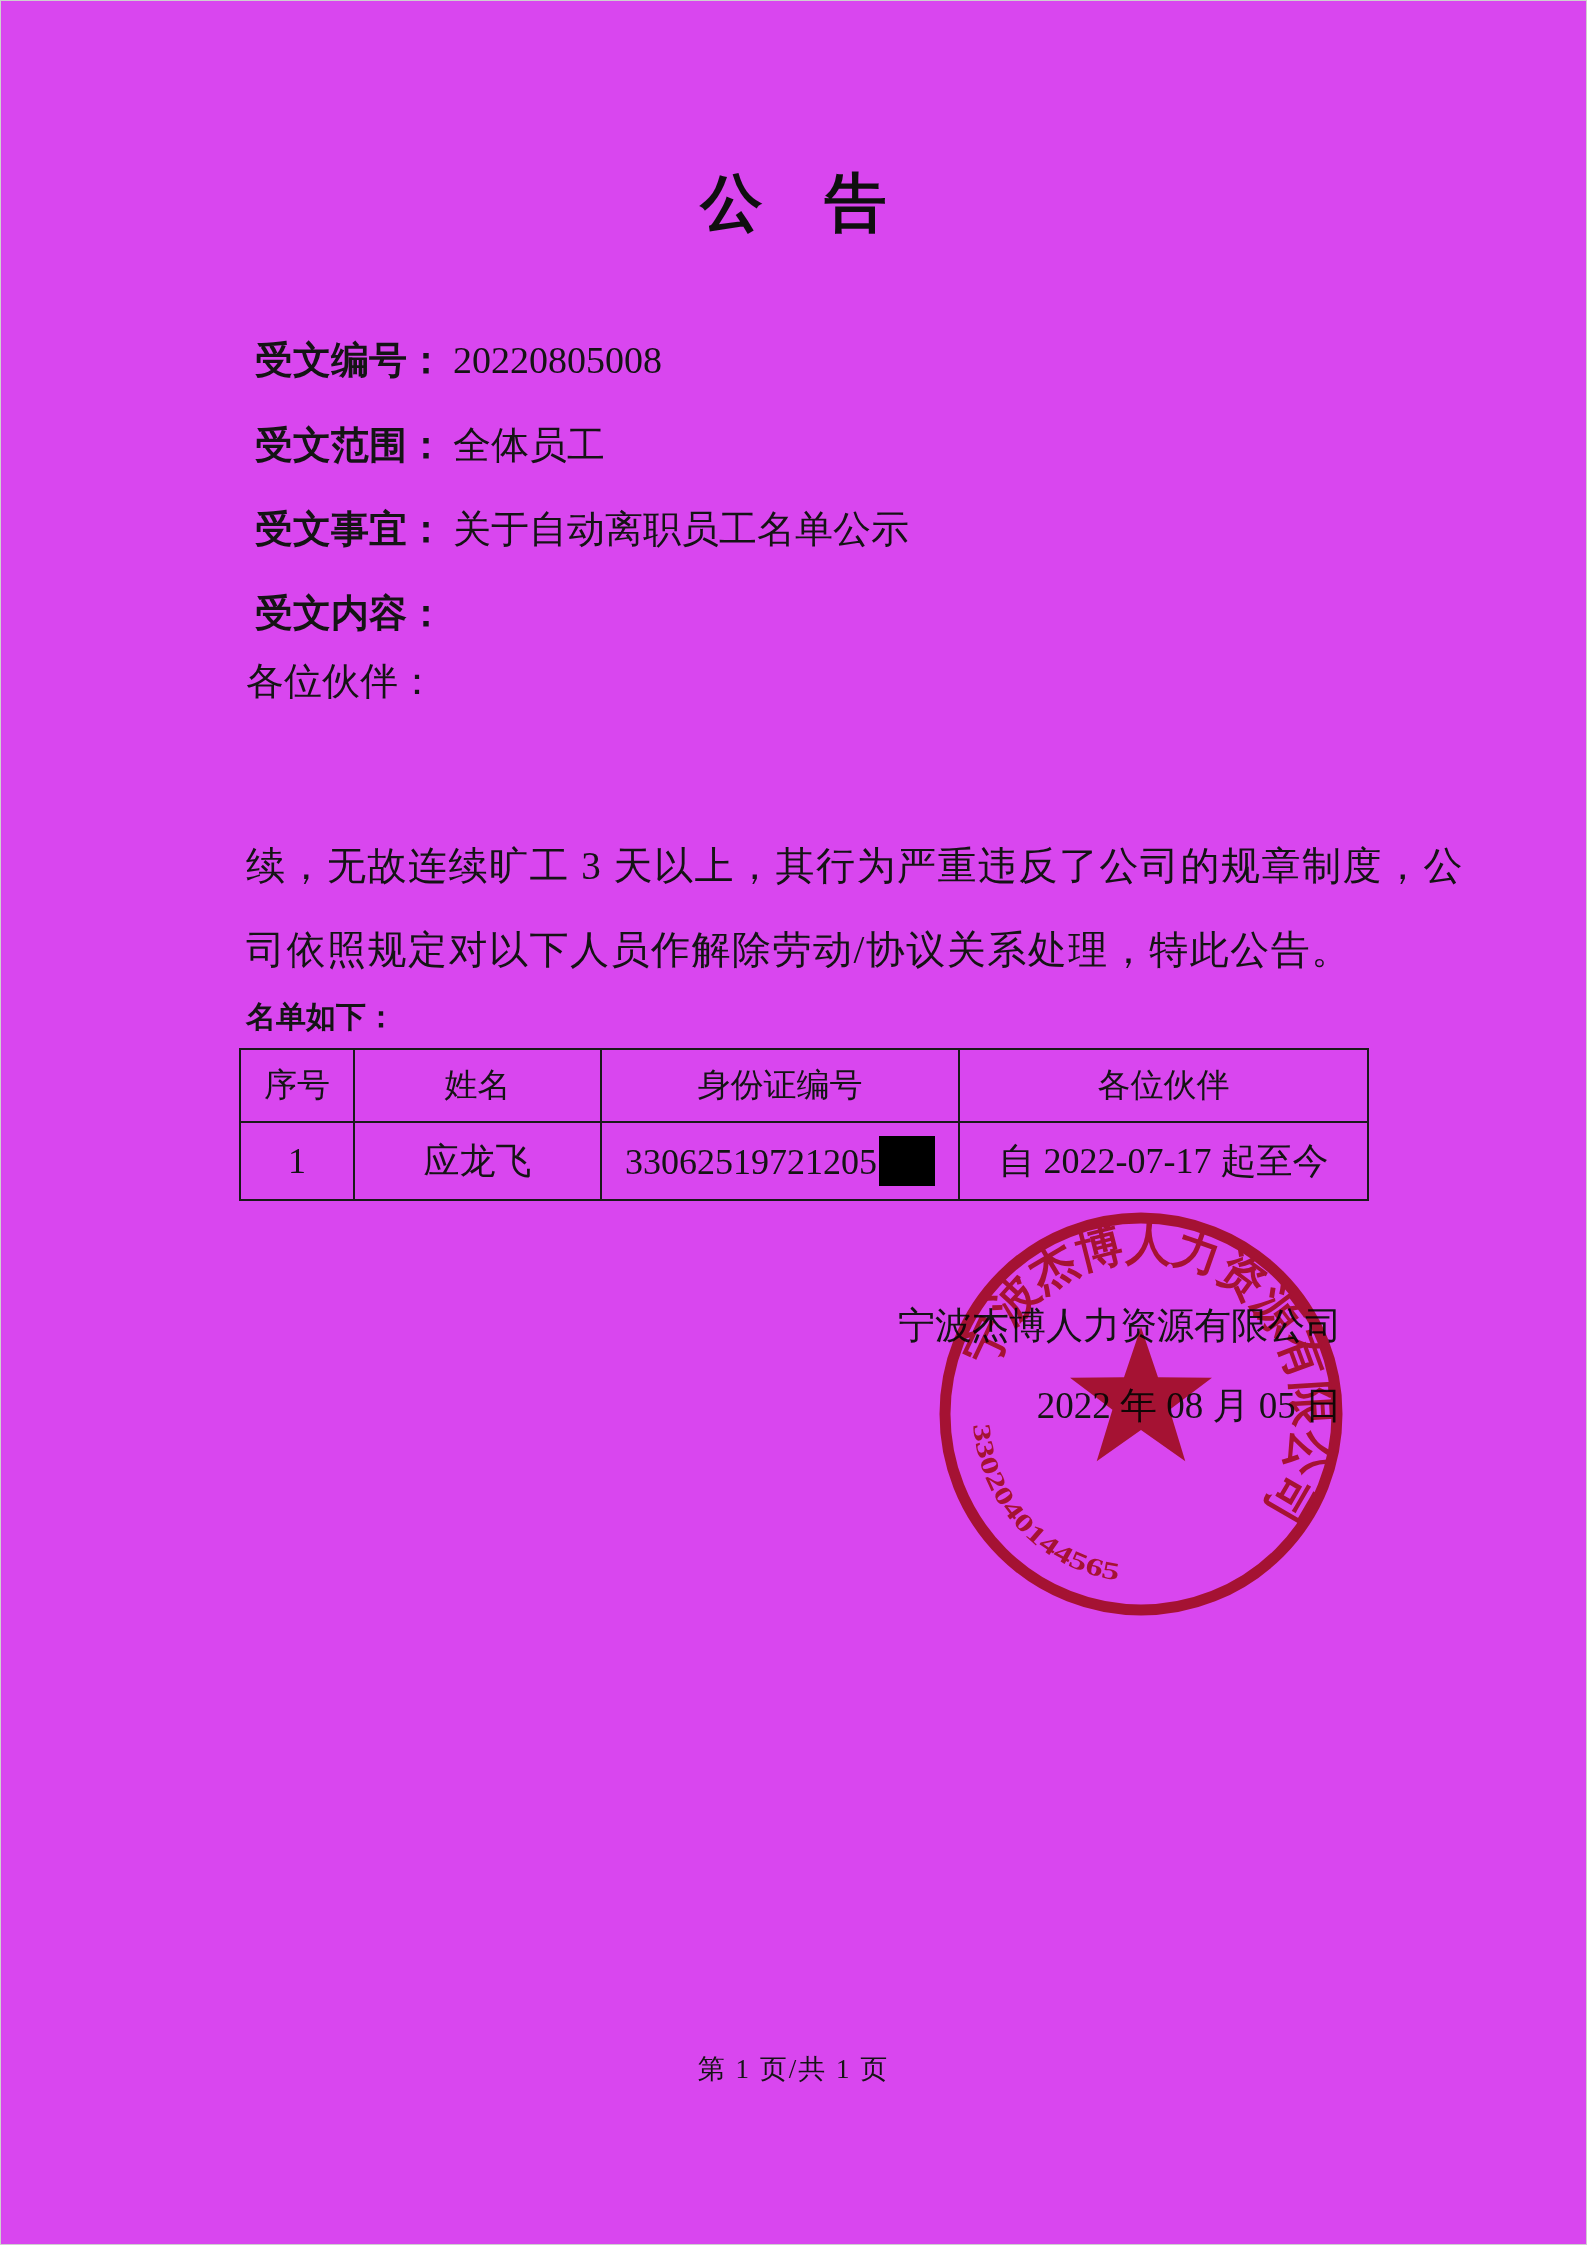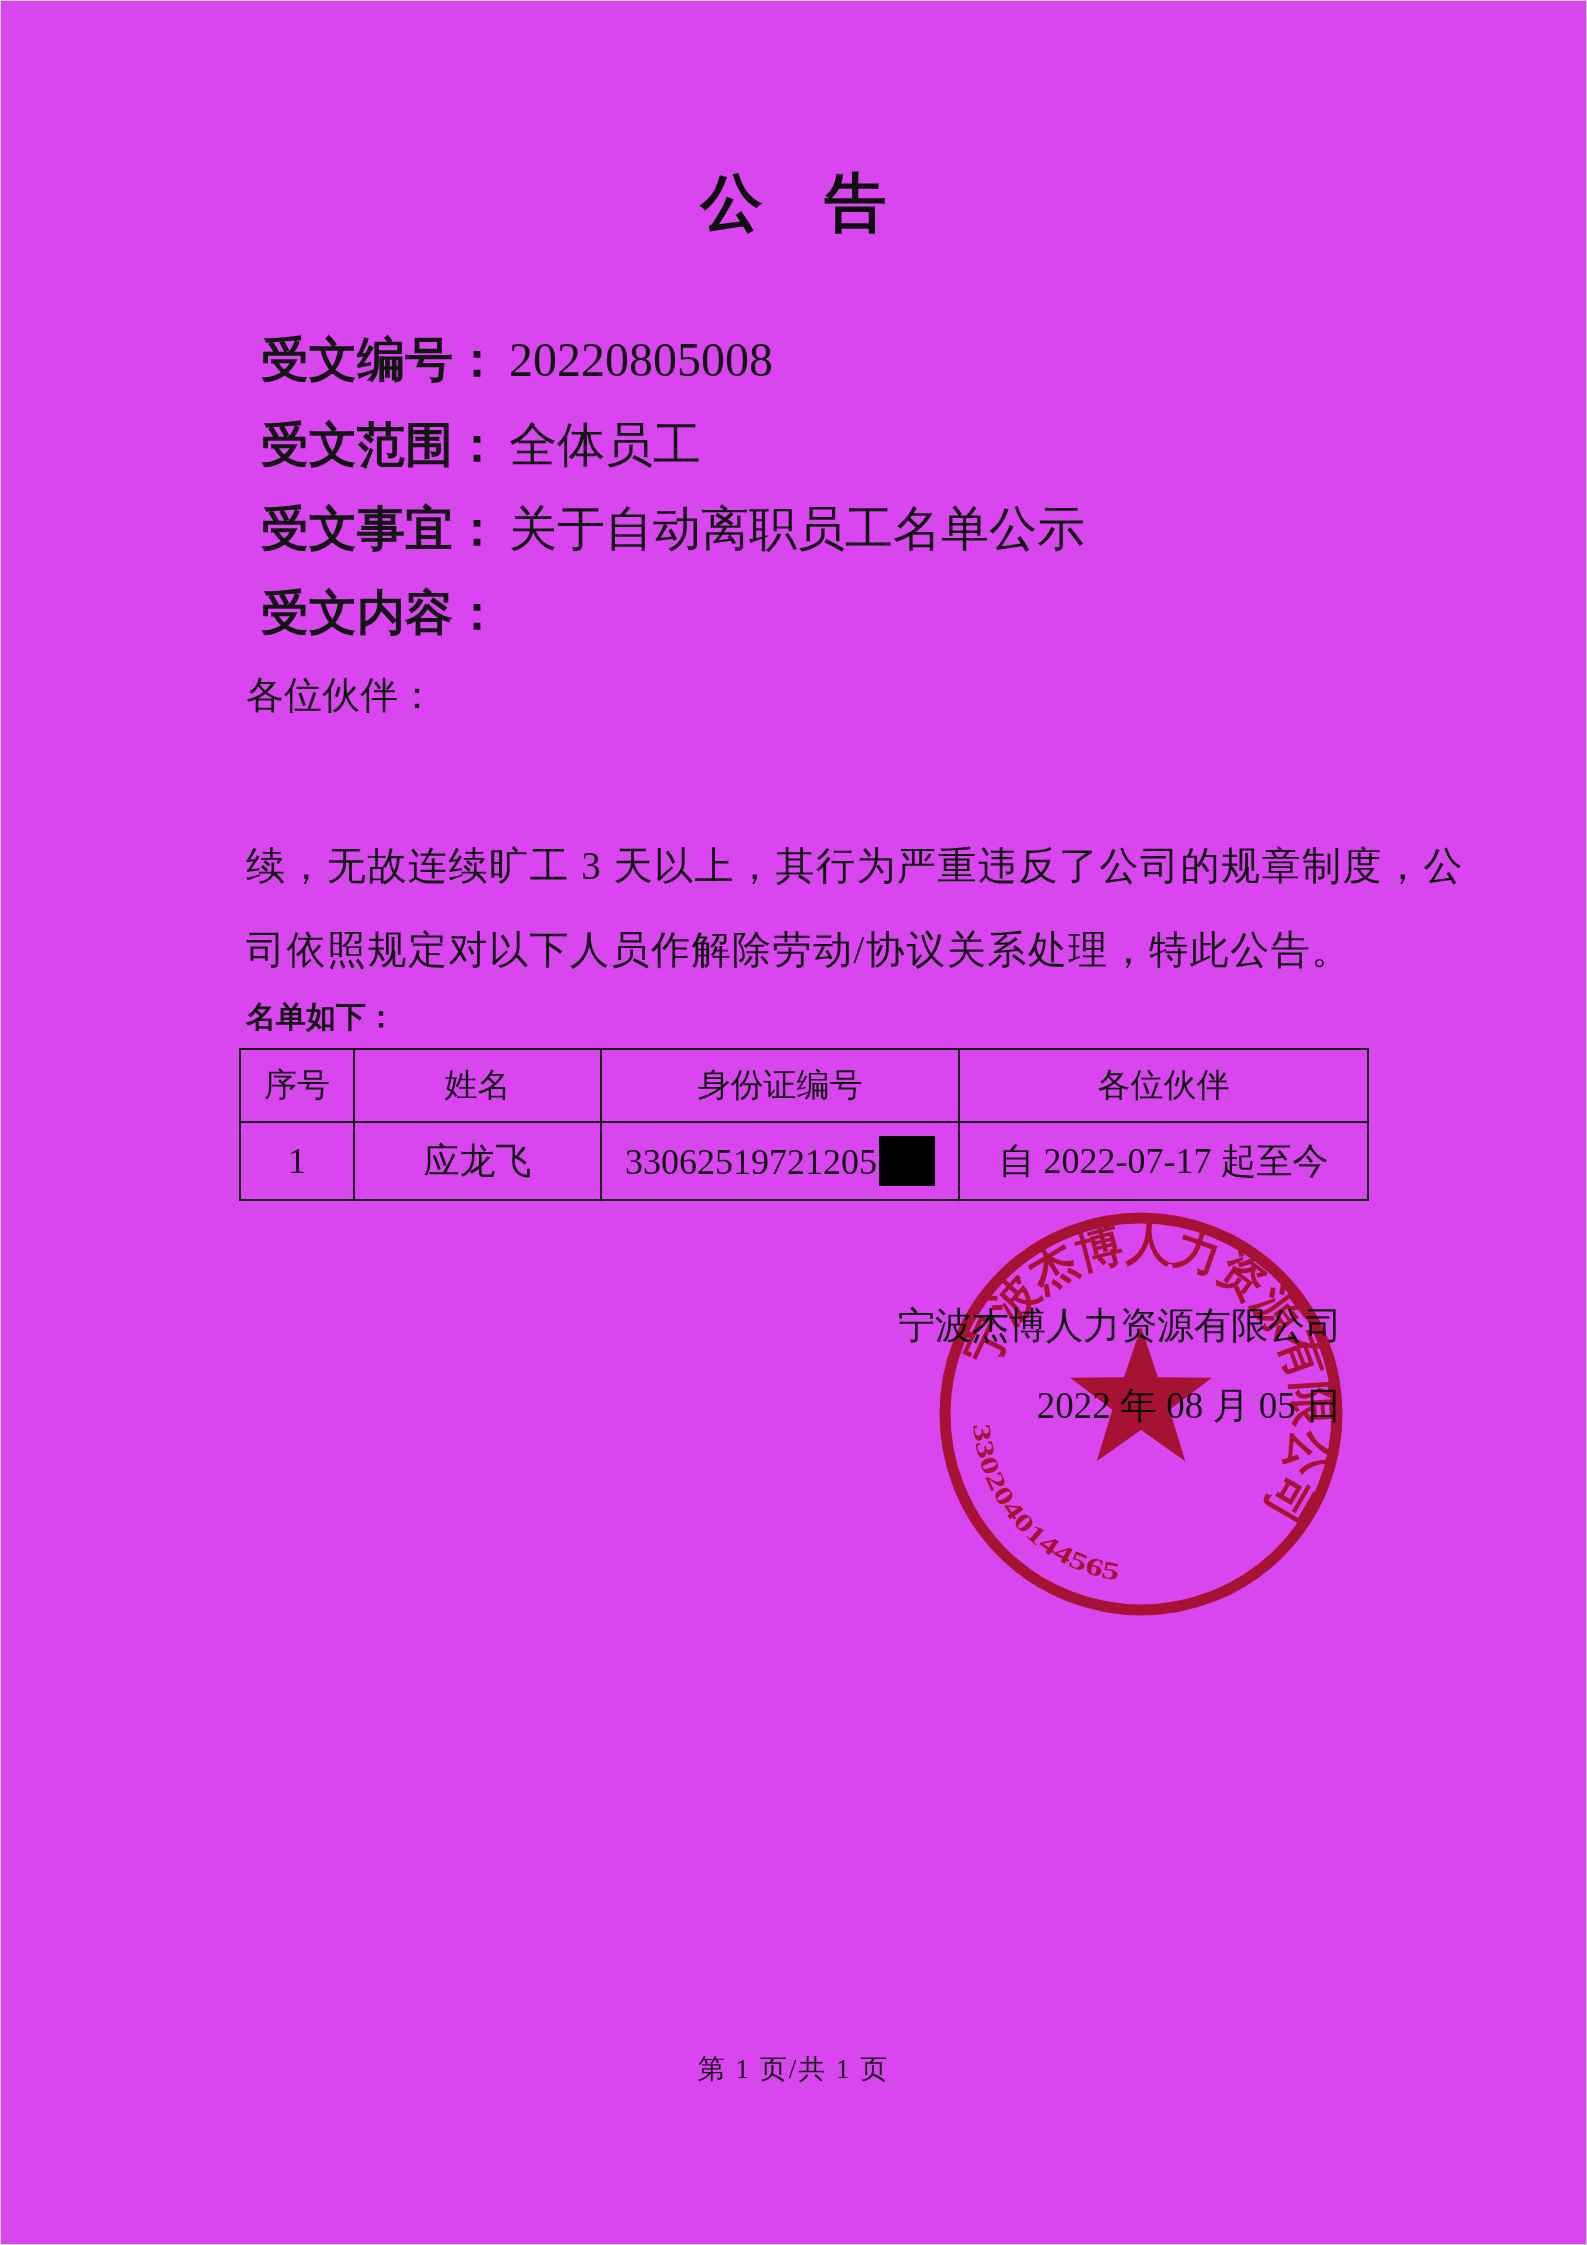--- a/index.html
+++ b/index.html
@@ -19,34 +19,34 @@
     top: 160px; left: 0;
     width: 100%;
     margin: 0;
     text-align: center;
     font-size: 62px;
     font-weight: 700;
     color: #0f0f0f;
   }
   .meta-line {
     position: absolute;
-    left: 260px;
-    font-size: 48px;
+    left: 254px;
+    font-size: 38px;
     line-height: 48px;
     white-space: nowrap;
   }
   .meta-label { font-weight: 700; }
   .meta-value { font-weight: 400; margin-left: 8px; }
   .m1 { top: 335px; }
   .m2 { top: 420px; }
   .m3 { top: 504px; }
   .m4 { top: 588px; }
   .greeting {
     position: absolute;
-    left: 245px; top: 670px;
+    left: 245px; top: 656px;
     font-size: 38px; line-height: 48px;
   }
   .body-line {
     position: absolute;
     left: 245px;
     font-size: 39px;
     line-height: 50px;
     letter-spacing: 1.5px;
     white-space: nowrap;
   }

